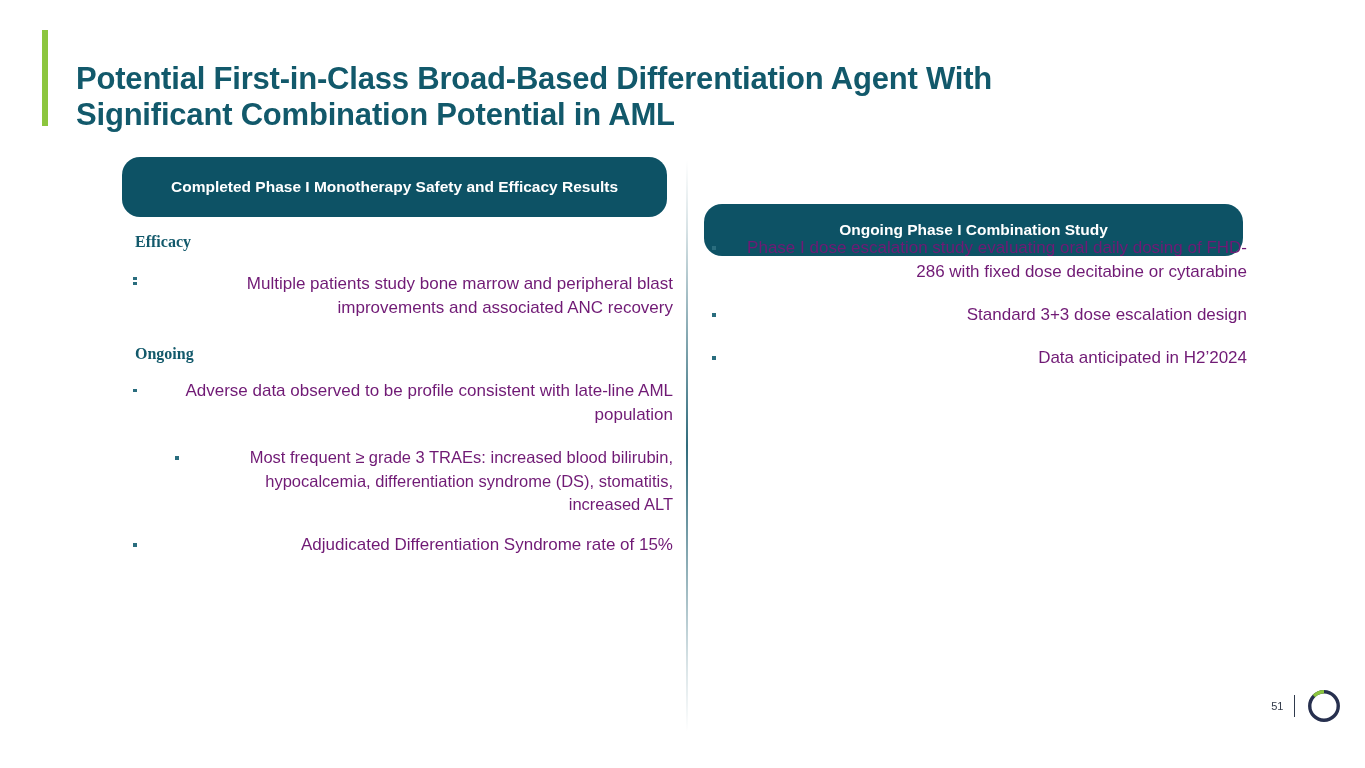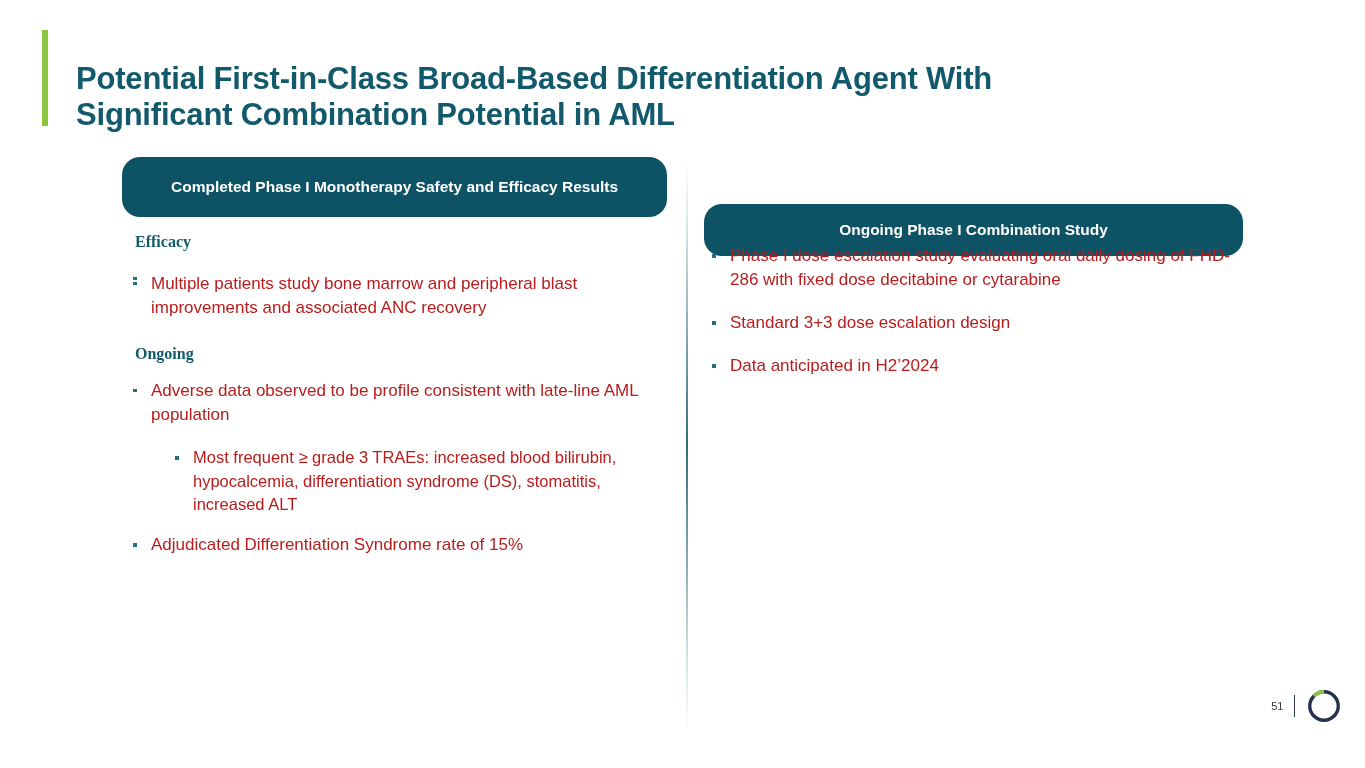--- a/index.html
+++ b/index.html
@@ -103,23 +103,24 @@
     line-height: 1.3;
     font-family: Liberation Serif, serif;
   }
   .section-heading.spaced-top { margin-top: 24px; }
 
   .bullet {
     position: relative;
     display: block;
     font-size: 17px;
     line-height: 1.42;
-    color: #b91c1c;
-    margin: 12px 0 19px 0;
+    color: #701a75;
+    margin: 4px 0 19px 0;
     padding-left: 23px;
+    text-align: right;
   }
   .bullet.sub {
     margin-left: 41px;
     font-size: 16.5px;
     padding-left: 24px;
     margin-bottom: 17px;
   }
   .bullet .dot {
     position: absolute;
     left: 5px;

